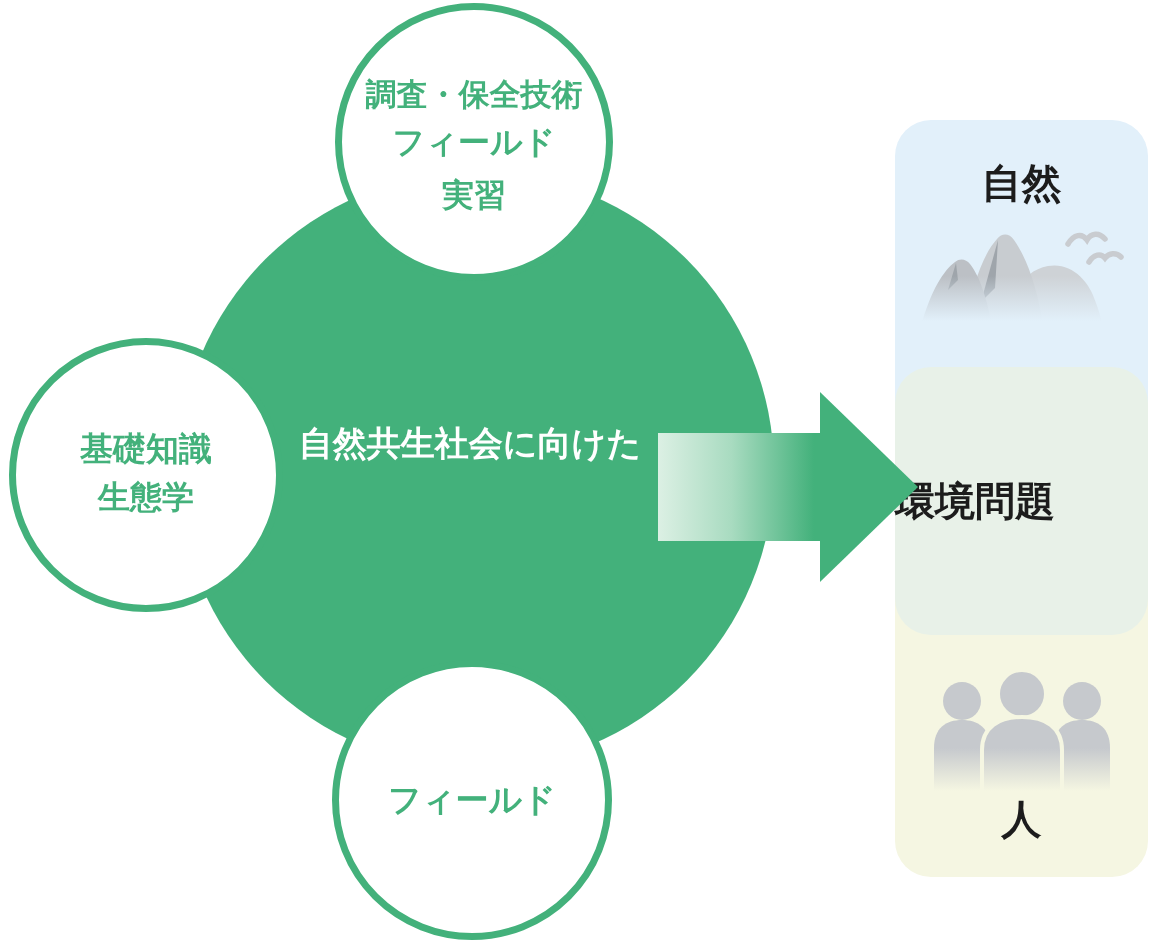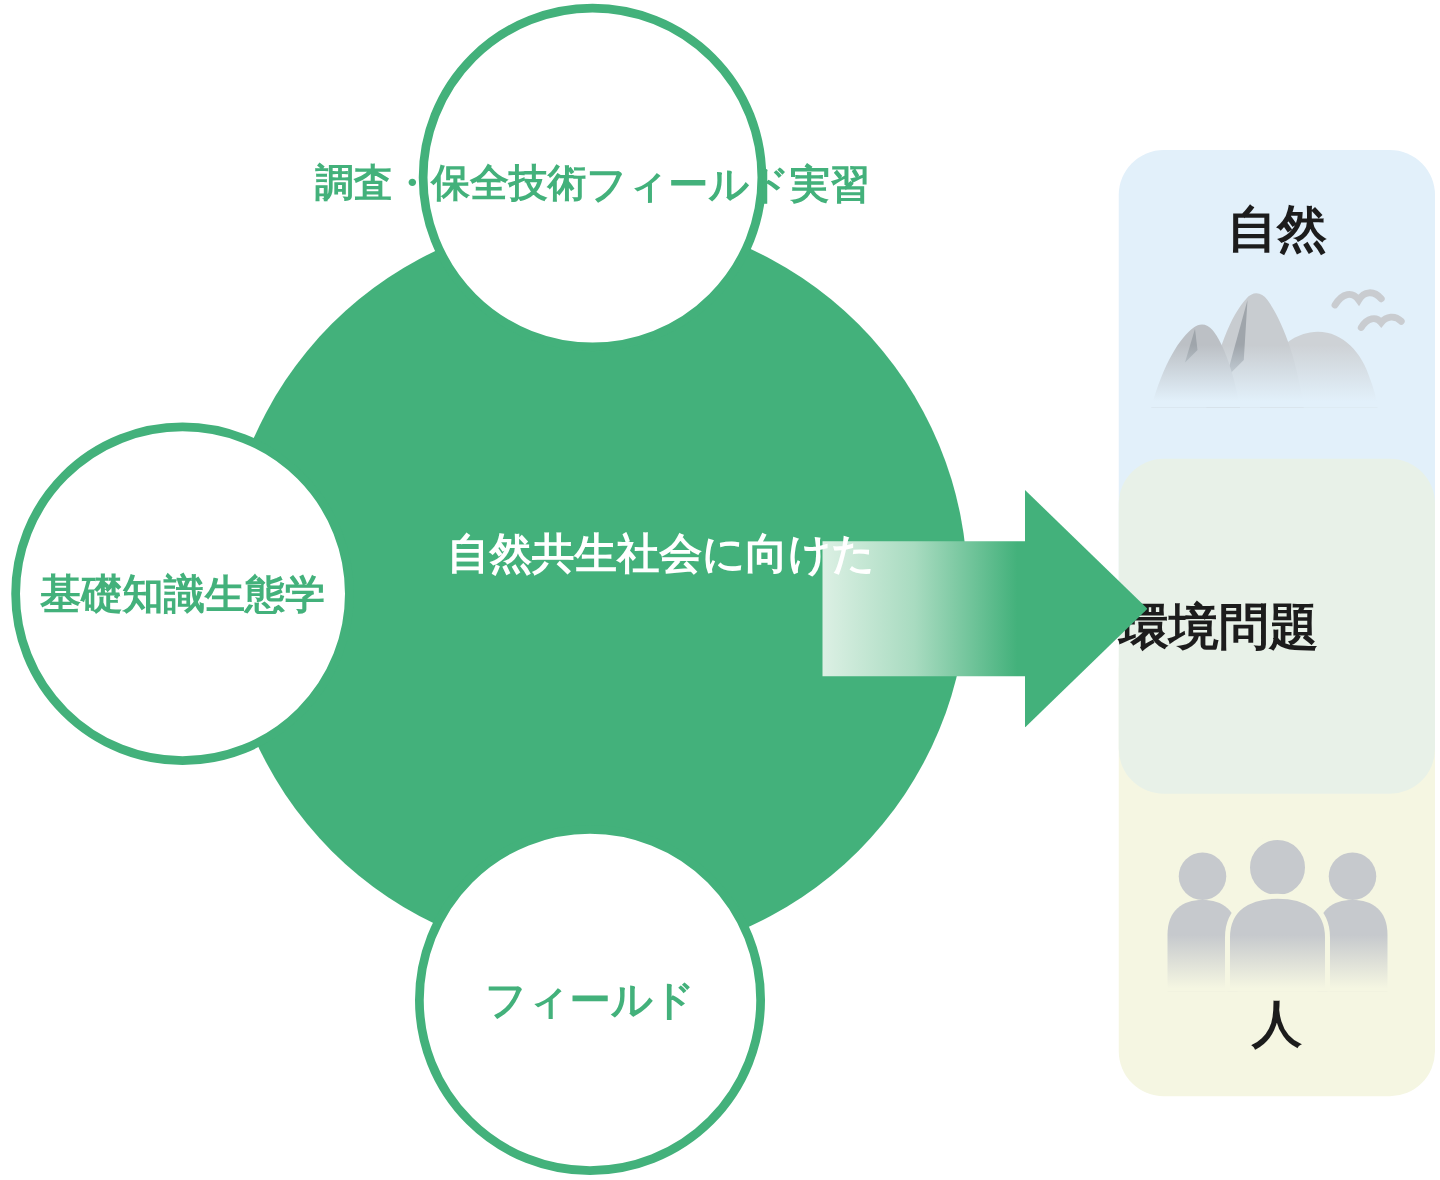--- a/index.html
+++ b/index.html
@@ -16,30 +16,30 @@
   .stage{
     position:relative;width:1152px;height:944px;background:#fff;overflow:hidden;
   }
   
   .big-circle{
     position:absolute;left:178px;top:172px;width:596px;height:596px;
     border-radius:50%;background:var(--green);z-index:1;
   }
   .center-text{
     position:absolute;left:240px;top:420px;width:460px;z-index:2;
-    display:flex;flex-direction:row;align-items:center;justify-content:flex-end;
+    display:flex;flex-direction:column;align-items:center;justify-content:flex-start;
     color:var(--white);text-align:center;
   }
   .center-line1{font-size:34px;font-weight:bold;line-height:46px;white-space:nowrap;}
   .center-line2{font-size:46px;font-weight:bold;line-height:56px;white-space:nowrap;}
   
   .sat{
     position:absolute;background:var(--white);border:7px solid var(--green);
     border-radius:50%;z-index:3;color:var(--green);
-    display:flex;flex-direction:row;align-items:center;justify-content:center;
+    display:flex;flex-direction:column;align-items:center;justify-content:center;
     text-align:right;font-weight:bold;
   }
   .sat-top{left:335px;top:3px;width:278px;height:278px;padding-top:10px;}
   .sat-left{left:9px;top:338px;width:274px;height:274px;}
   .sat-bottom{left:332px;top:660px;width:280px;height:280px;}
   .sat .small{font-size:31px;line-height:44px;white-space:nowrap;}
   .sat .mid{font-size:33px;line-height:44px;white-space:nowrap;}
   .sat .large{font-size:32px;line-height:53px;white-space:nowrap;}
   
   .arrow-shaft{

